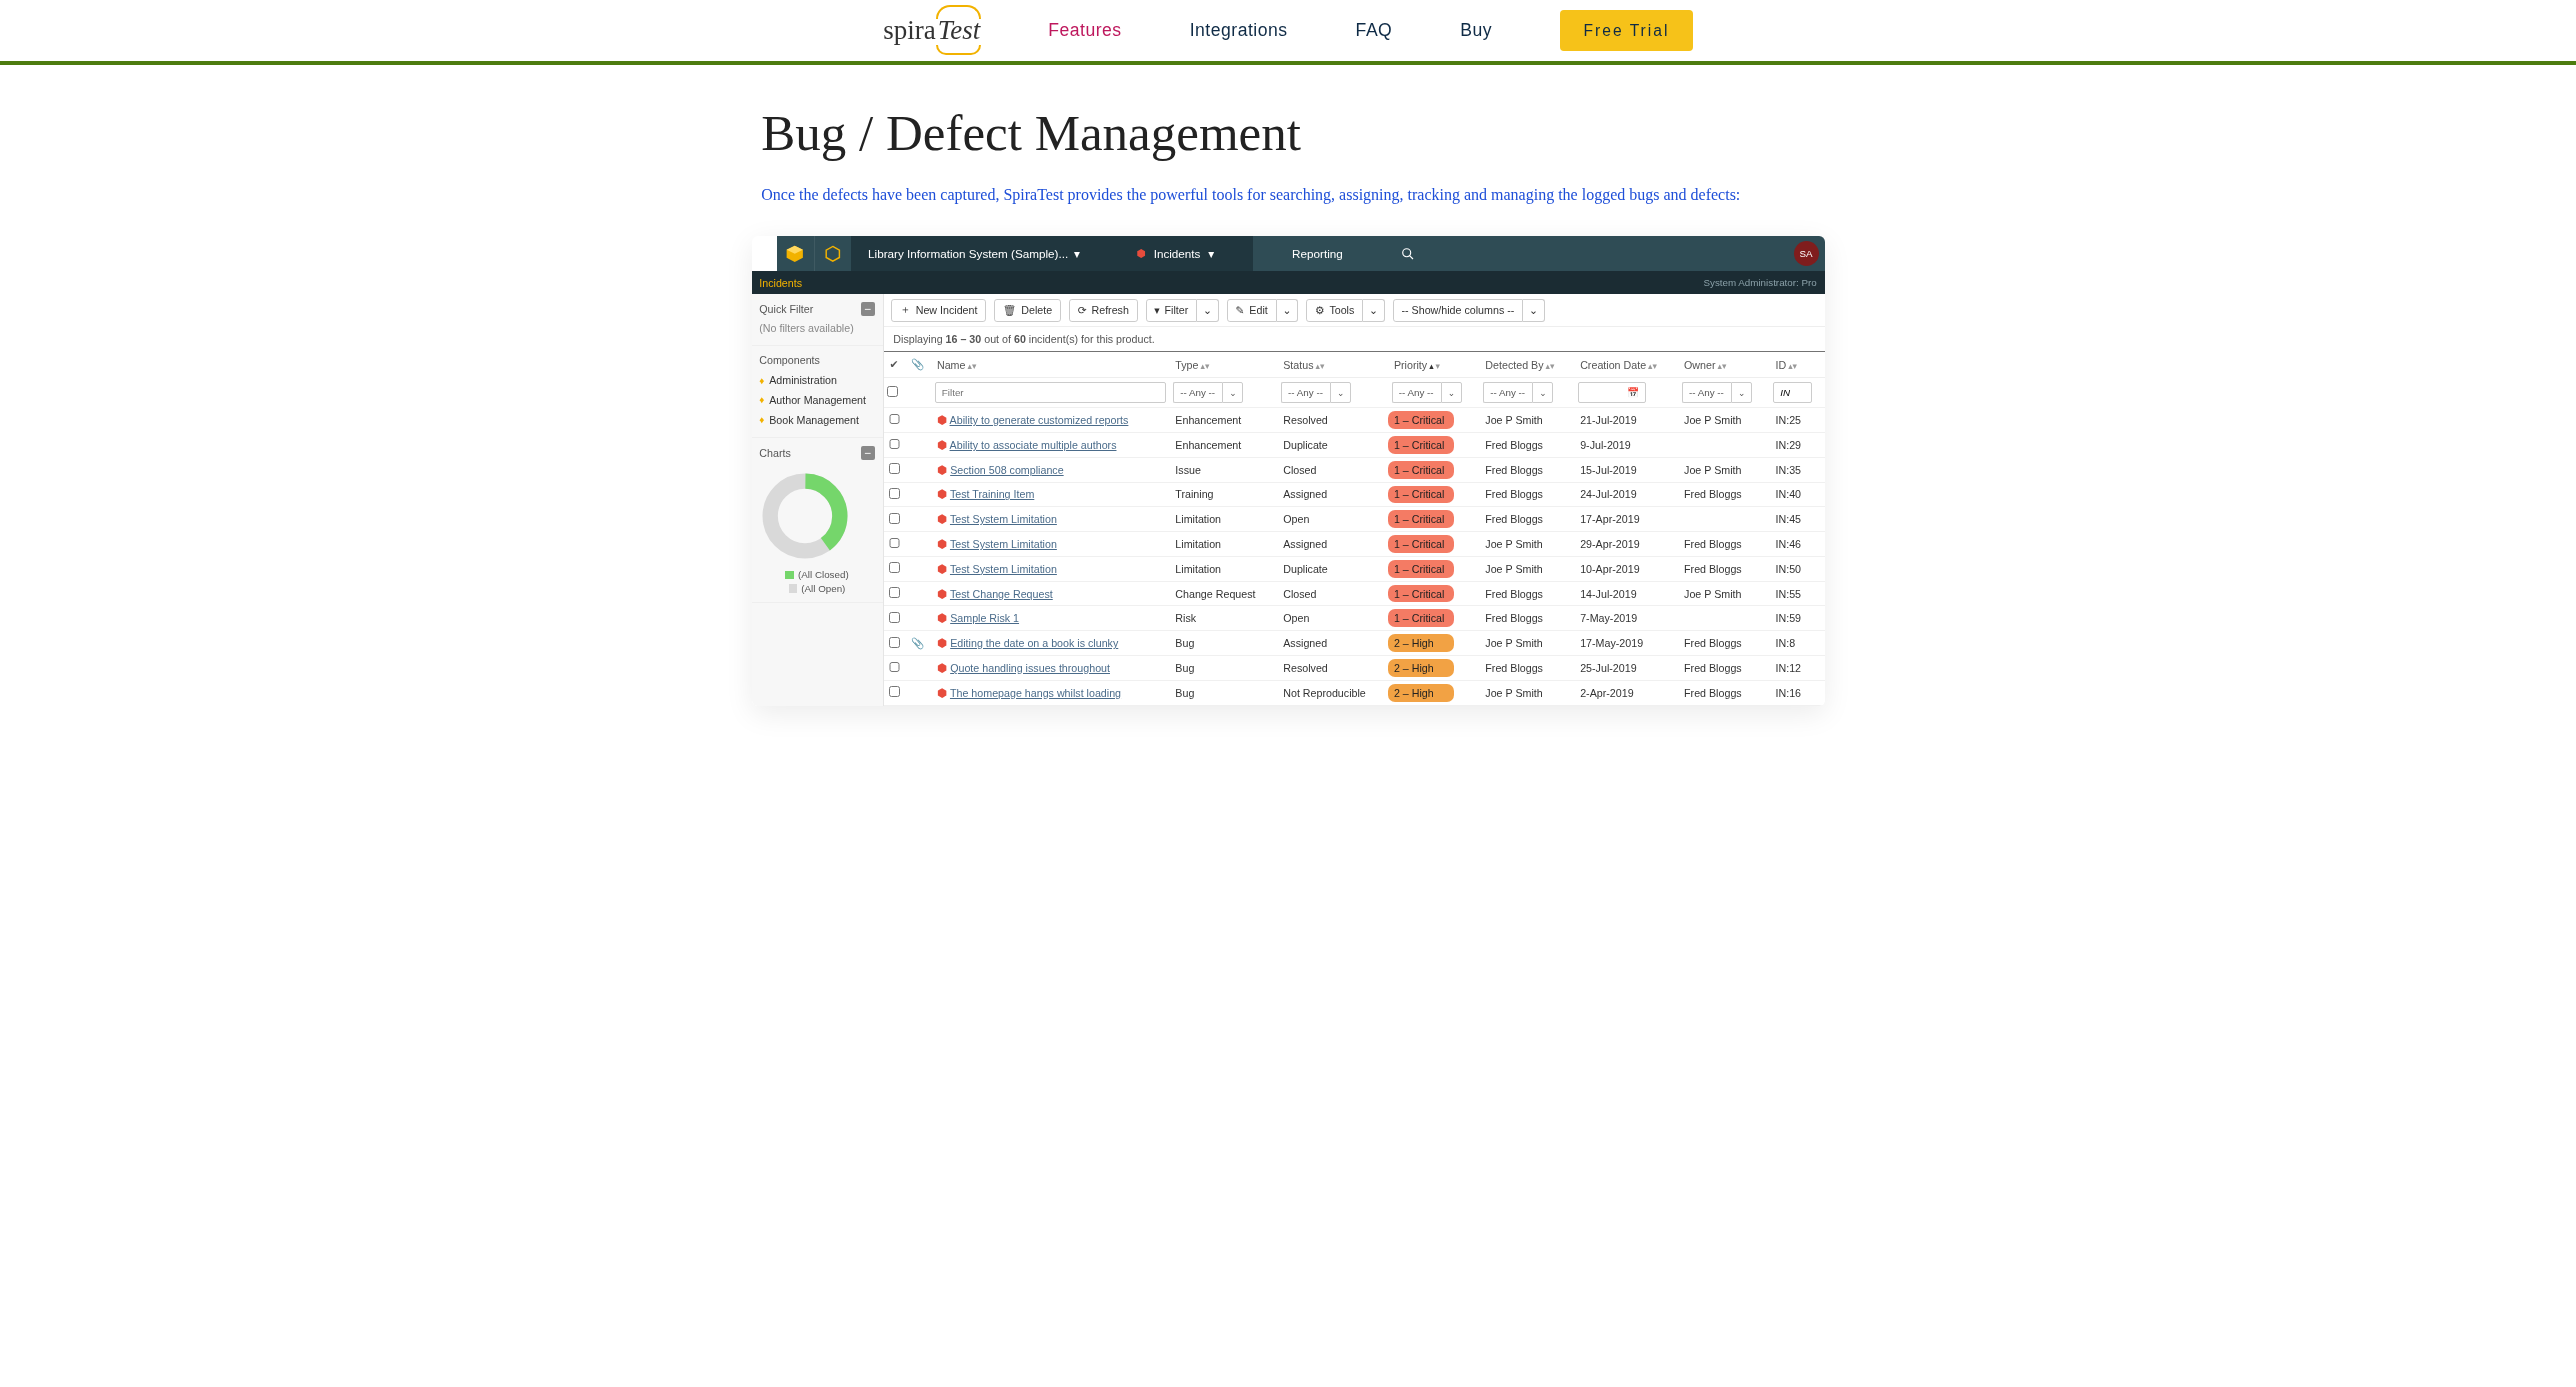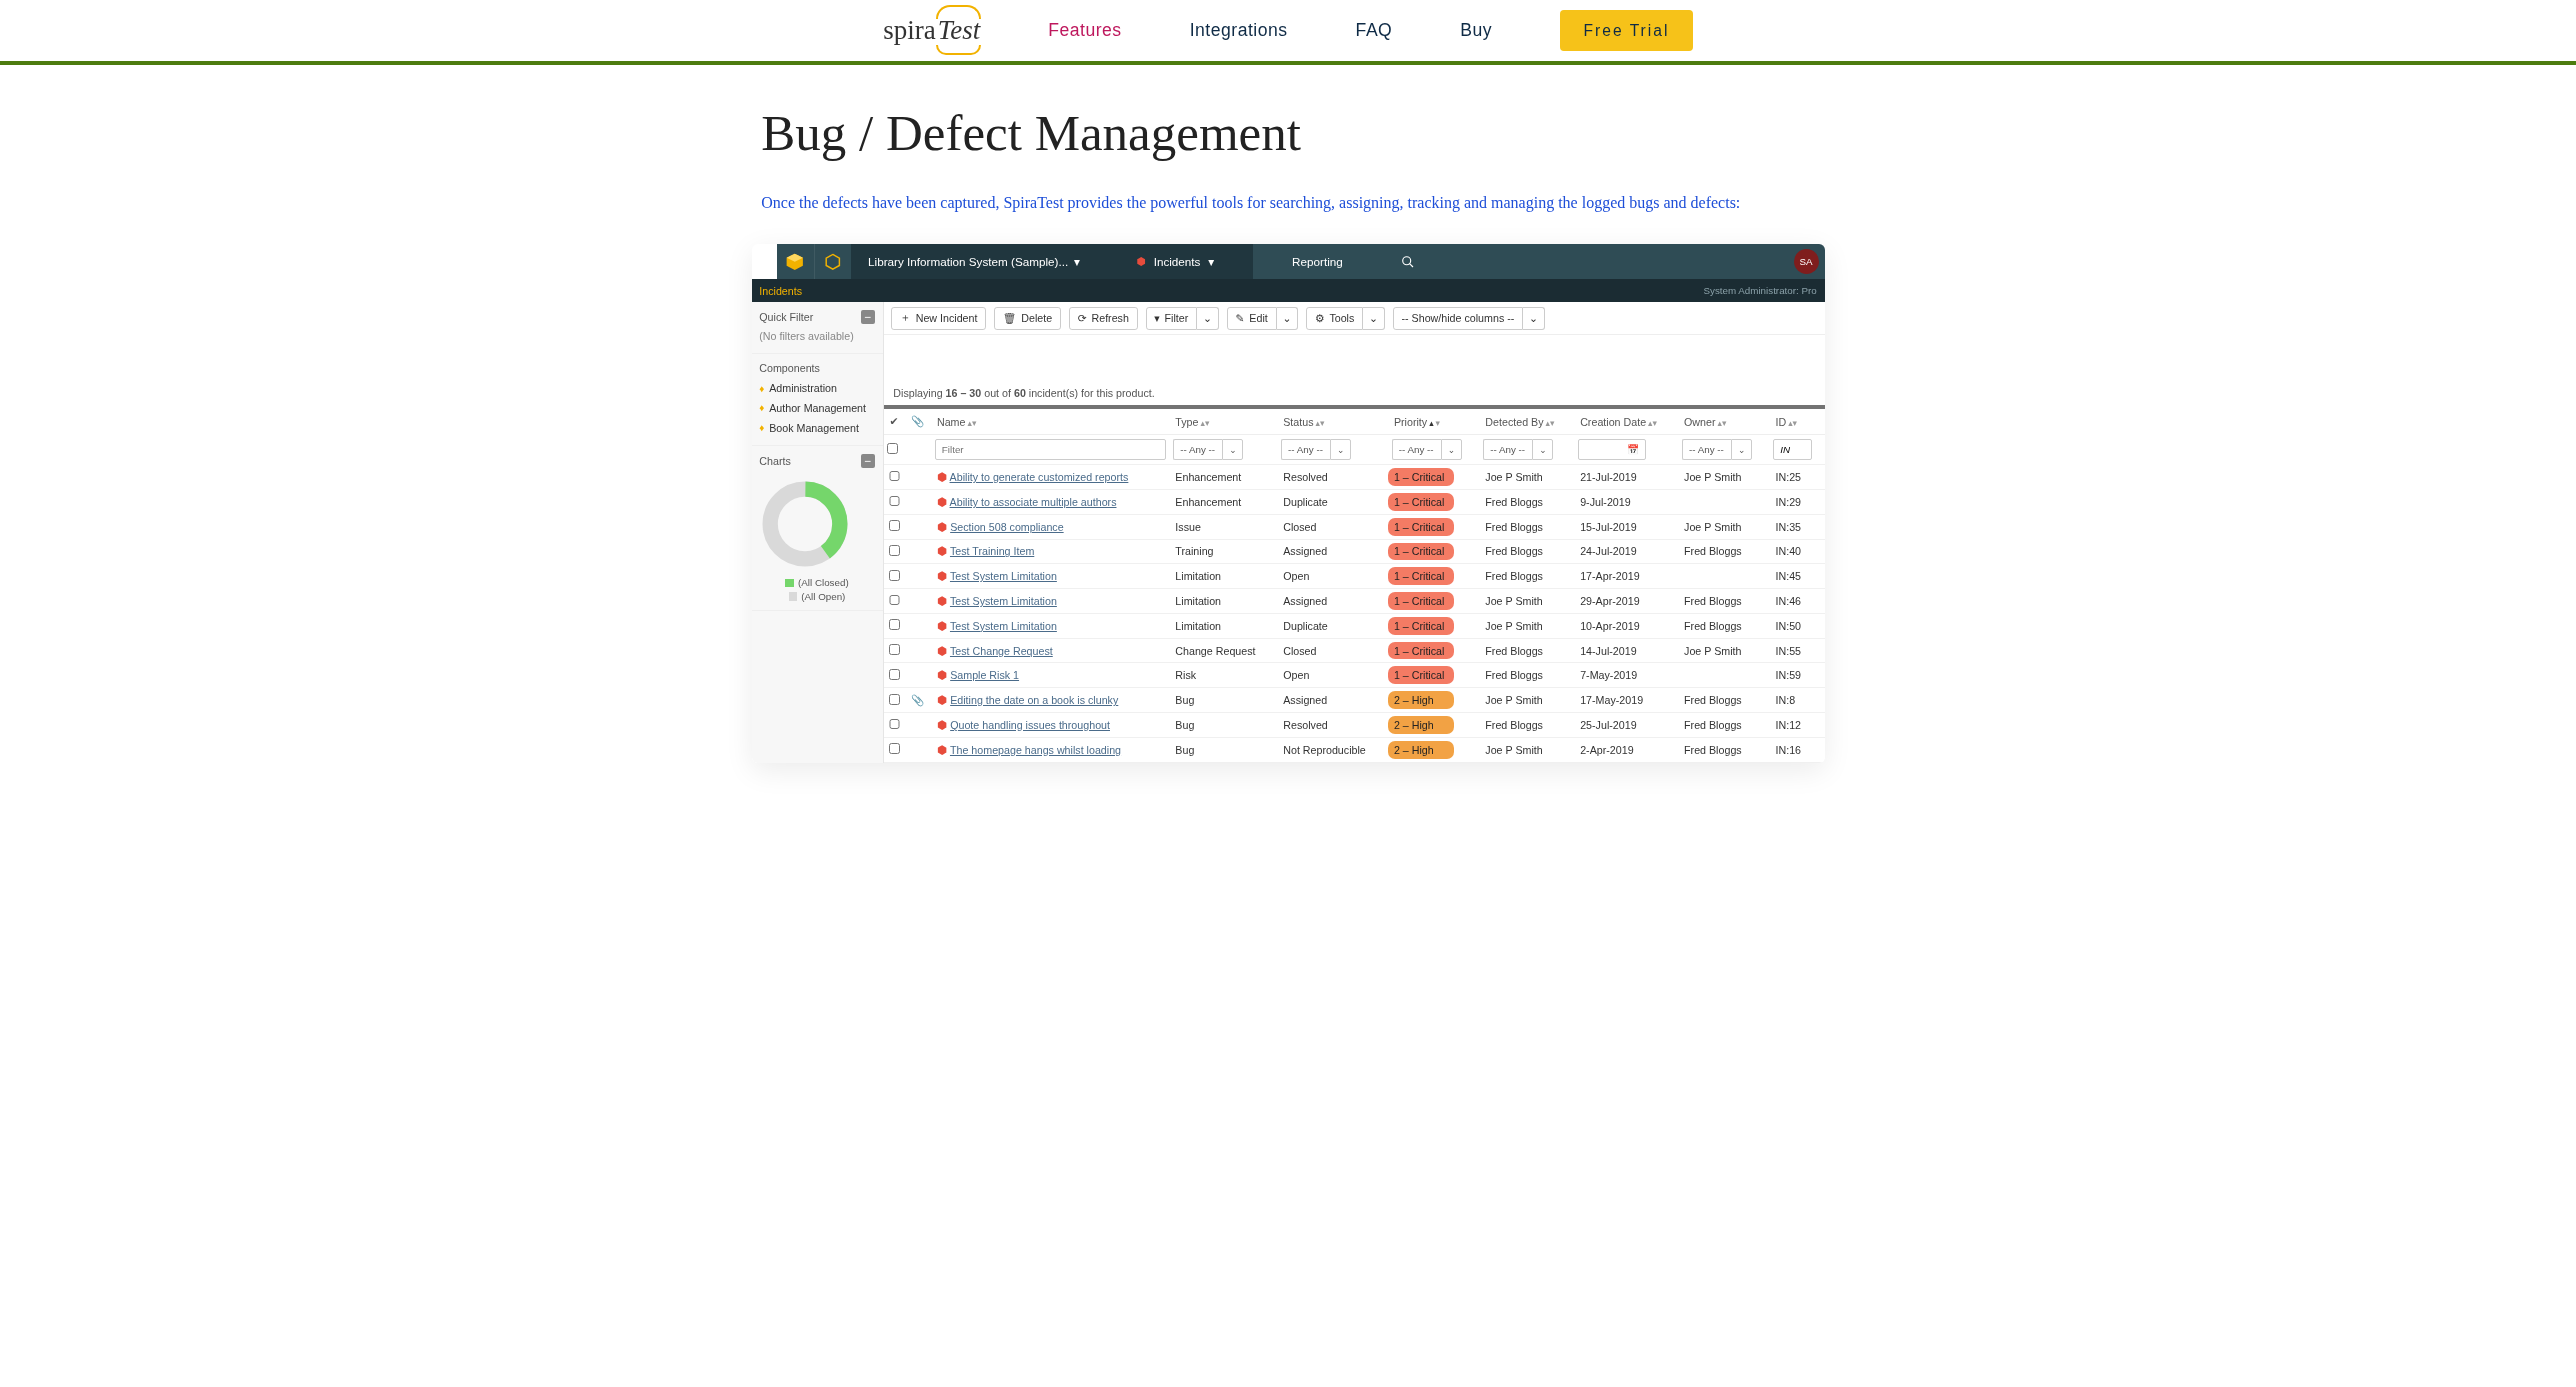--- a/index.html
+++ b/index.html
@@ -10,21 +10,21 @@
 .mkt-logo { font-family: Georgia, serif; font-size: 27px; font-weight: 400; display: flex; align-items: center; gap: 2px; }
 .mkt-logo .arc-wrap { position: relative; display: inline-block; }
 .mkt-logo .arc { position: absolute; left: -2px; top: -9.8px; width: 45px; height: 13.7px; border: 2px solid #f2b200; border-bottom: none; border-radius: 39px 39px 0 0; }
 .mkt-logo .arc2 { position: absolute; left: -2px; bottom: -8.8px; width: 45px; height: 9.8px; border: 2px solid #f2b200; border-top: none; border-radius: 0 0 39px 39px; }
 .mkt-link { color: #0f2b46; font-size: 17.6px; letter-spacing: 0.5px; cursor: pointer; }
 .mkt-link.active { color: #be185d; }
 .mkt-cta { background: #f6c219; color: #0f2b46; padding: 11.7px 23.4px; border-radius: 3.9px; font-size: 15.6px; letter-spacing: 2px; cursor: pointer; }
 
 
 .hero { max-width: 1073px; margin: 39px auto 29px; padding: 0 9.8px; }
-.hero h1 { font-size: 51px; font-weight: 300; font-family: Georgia, serif; color: #222; margin-bottom: 29px; }
+.hero h1 { font-size: 51px; font-weight: 300; font-family: Georgia, serif; color: #222; margin-bottom: 21px; }
 .hero p { font-size: 16px; font-weight: 300; line-height: 1.5; color: #1d4ed8; font-family: Liberation Serif, serif; }
 
 
 .app { max-width: 1073px; margin: 0 auto 59px; border-radius: 5.9px; overflow: hidden; box-shadow: 0 7.8px 29px rgba(0,0,0,.08); font-size: 11.7px; }
 
 .app-top { background: #2f4c55; color: #fff; height: 35px; display: flex; align-items: stretch; margin-left: 25px; }
 .app-top .cube { width: 37px; display: flex; align-items: center; justify-content: center; }
 .app-top .cube svg { width: 19.5px; height: 19.5px; }
 .app-top .hex { width: 37px; display: flex; align-items: center; justify-content: center; border-left: 1px solid rgba(255,255,255,.08); }
 .app-top .hex svg { width: 17.6px; height: 17.6px; }
@@ -52,21 +52,21 @@
 .legend { display: flex; flex-direction: column; align-items: center; gap: 2.9px; font-size: 9.8px; color: #555; }
 .legend .row { display: flex; align-items: center; gap: 3.9px; }
 .legend .sw { width: 8.8px; height: 8.8px; display: inline-block; }
 
 .main { flex: 1; overflow: hidden; }
 .toolbar { height: 33px; border-bottom: 1px solid #eee; display: flex; align-items: center; gap: 7.8px; padding: 0 7.8px; background: #fff; }
 .tbtn { border: 1px solid #ccc; border-radius: 2.9px; padding: 3.9px 7.8px; display: flex; align-items: center; gap: 4.9px; font-size: 10.7px; cursor: pointer; background: #fff; color: #333; }
 .tbtn .i { font-size: 10.7px; }
 .tbtn.caret { padding: 3.9px 5.9px; }
 
-.count-row { padding: 5.9px 9.8px; font-size: 10.7px; color: #555; border-bottom: 4px solid #737373; margin-top: 46px; }
+.count-row { padding: 5.9px 9.8px; font-size: 10.7px; color: #555; border-bottom: 1px solid #737373; }
 
 table.grid { width: 100%; border-collapse: collapse; font-size: 10.7px; }
 table.grid th { text-align: left; font-weight: 400; color: #555; padding: 5.9px 5.9px; border-bottom: 1px solid #eee; background: #fff; white-space: nowrap; }
 table.grid th .sort { color: #999; font-size: 8.8px; margin-left: 2px; }
 table.grid td { padding: 4.9px 5.9px; border-bottom: 1px solid #f0f0f0; vertical-align: middle; white-space: nowrap; }
 table.grid .cb { width: 21.5px; }
 table.grid .ic { width: 17.6px; }
 table.grid input[type=checkbox] { width: 10.7px; height: 10.7px; cursor: pointer; }
 table.grid .name a { color: #4a6b8a; text-decoration: underline; cursor: pointer; }
 table.grid .shield { color: #e74c3c; font-size: 11.7px; }

